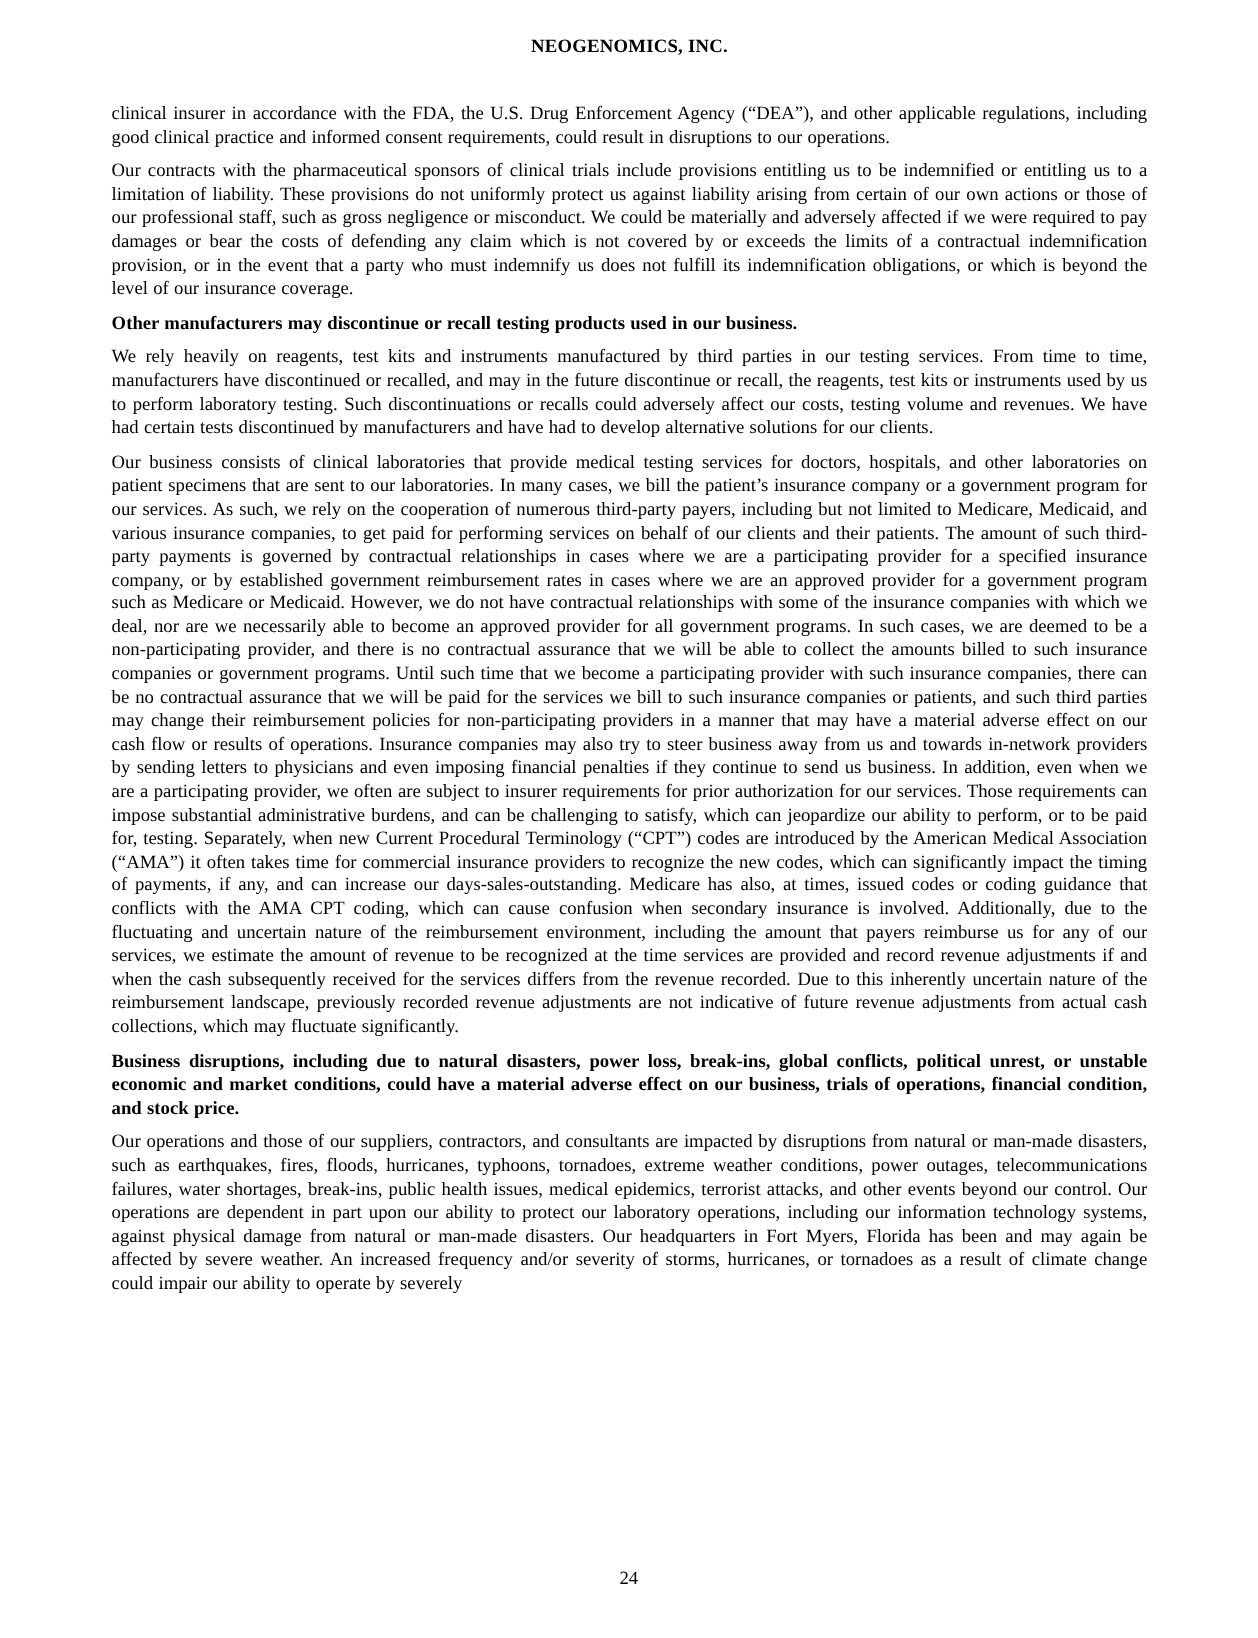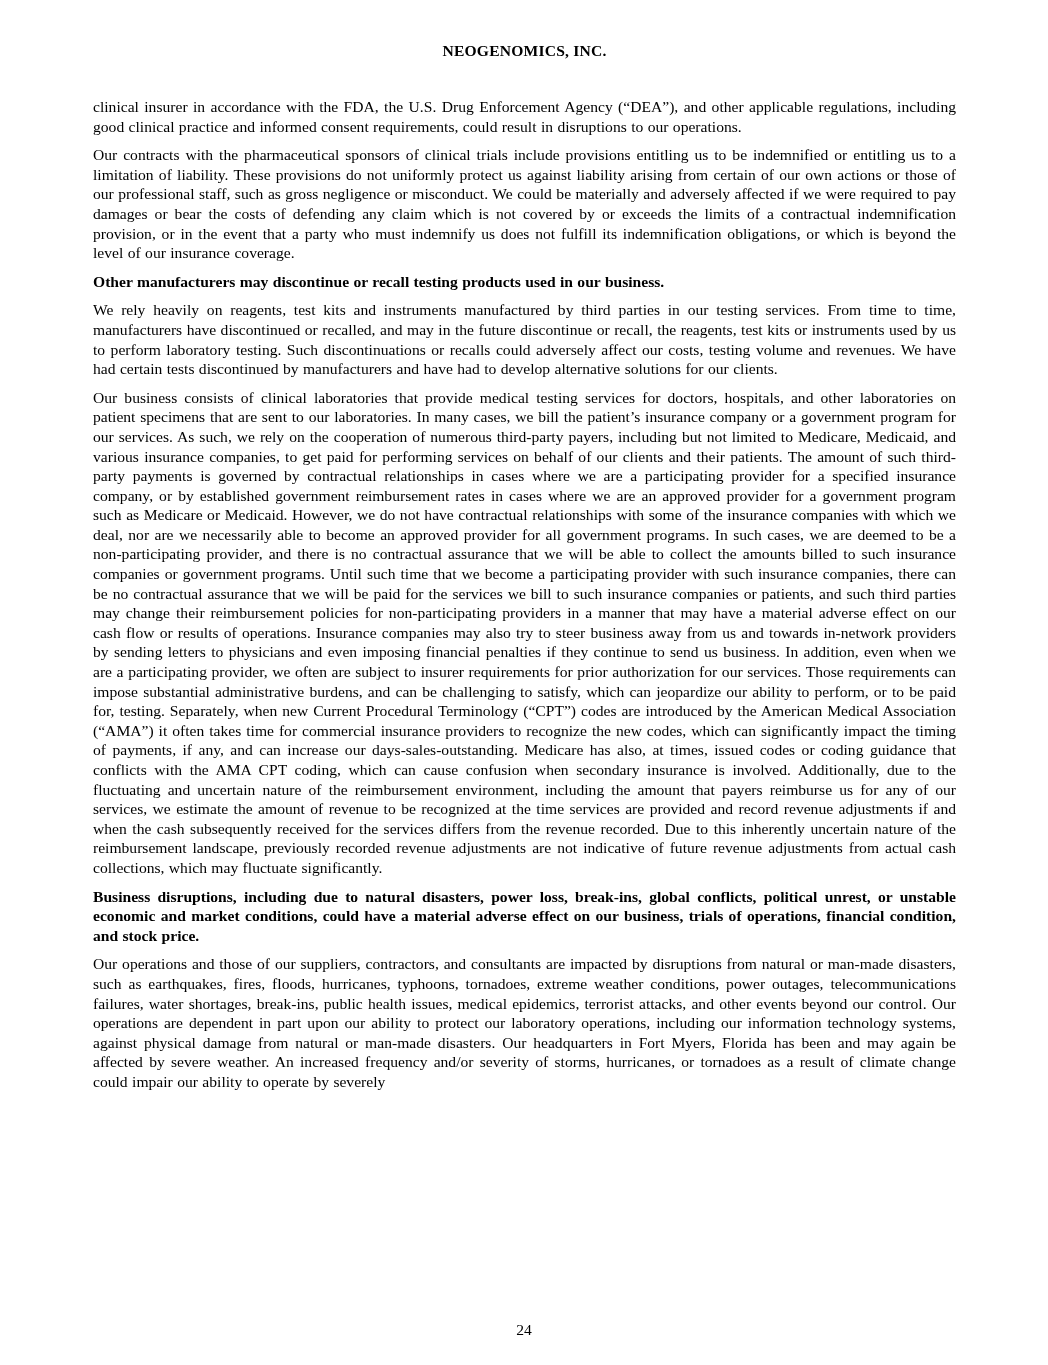--- a/index.html
+++ b/index.html
@@ -16,37 +16,37 @@
     background: #ffffff;
     font-family: "Liberation Serif", serif;
     font-size: 15.6px;
     color: #000000;
     overflow: hidden;
   }
   .doc-header {
     text-align: center;
     font-weight: bold;
     letter-spacing: 0.2px;
-    margin: 12px 0 37px 0;
+    margin: 0 0 37px 0;
   }
   .content p.para {
     margin: 0 0 9px 0;
     text-align: justify;
     text-align-last: left;
     line-height: 19.6px;
     word-spacing: 0.5px;
   }
   .content p.heading {
     font-weight: bold;
   }
   .page-number {
     position: absolute;
     left: 0;
     right: 0;
-    bottom: 26px;
+    bottom: 40px;
     text-align: center;
     font-size: 15.6px;
   }
 </style>
 </head>
 <body>
 
 <div class="page">
   <div class="doc-header">NEOGENOMICS, INC.</div>
 

